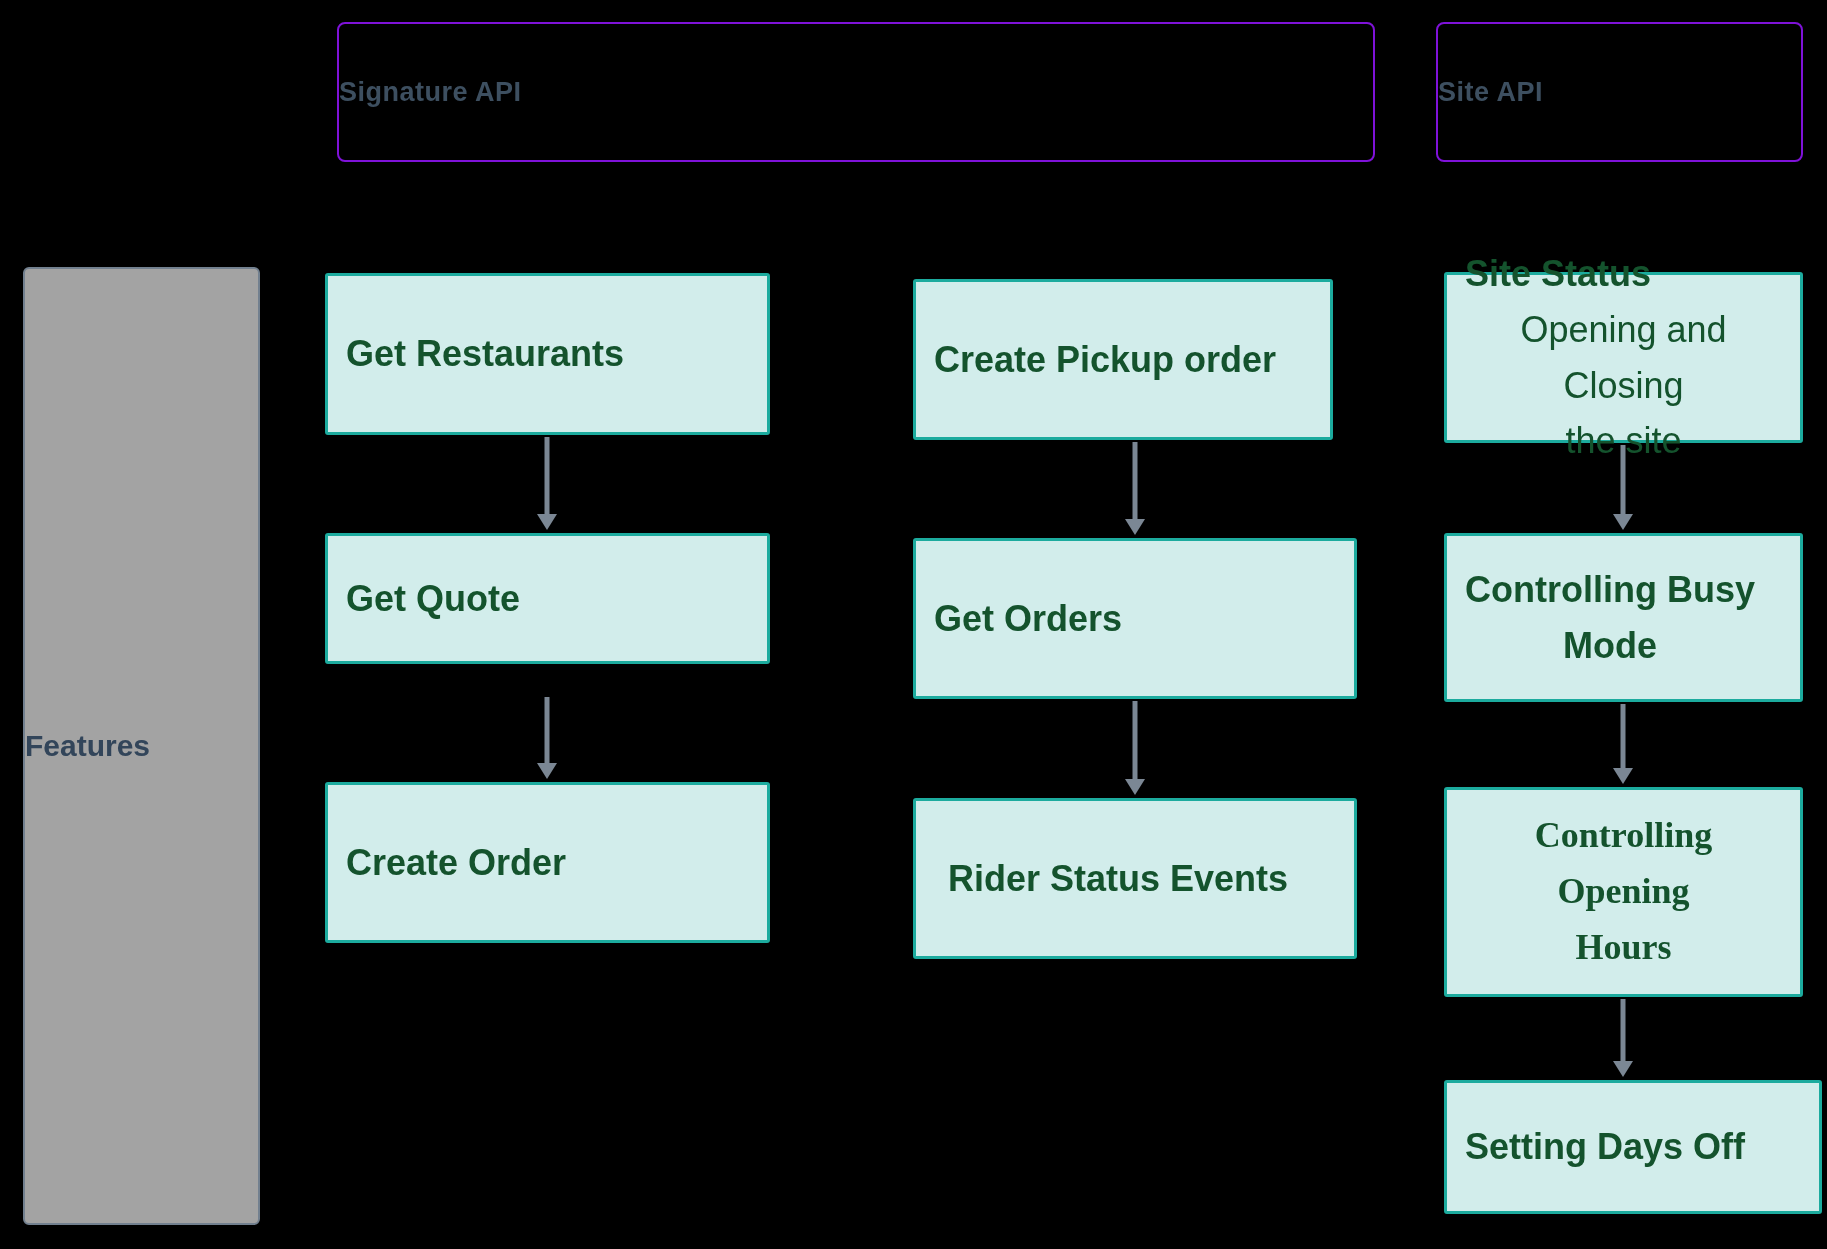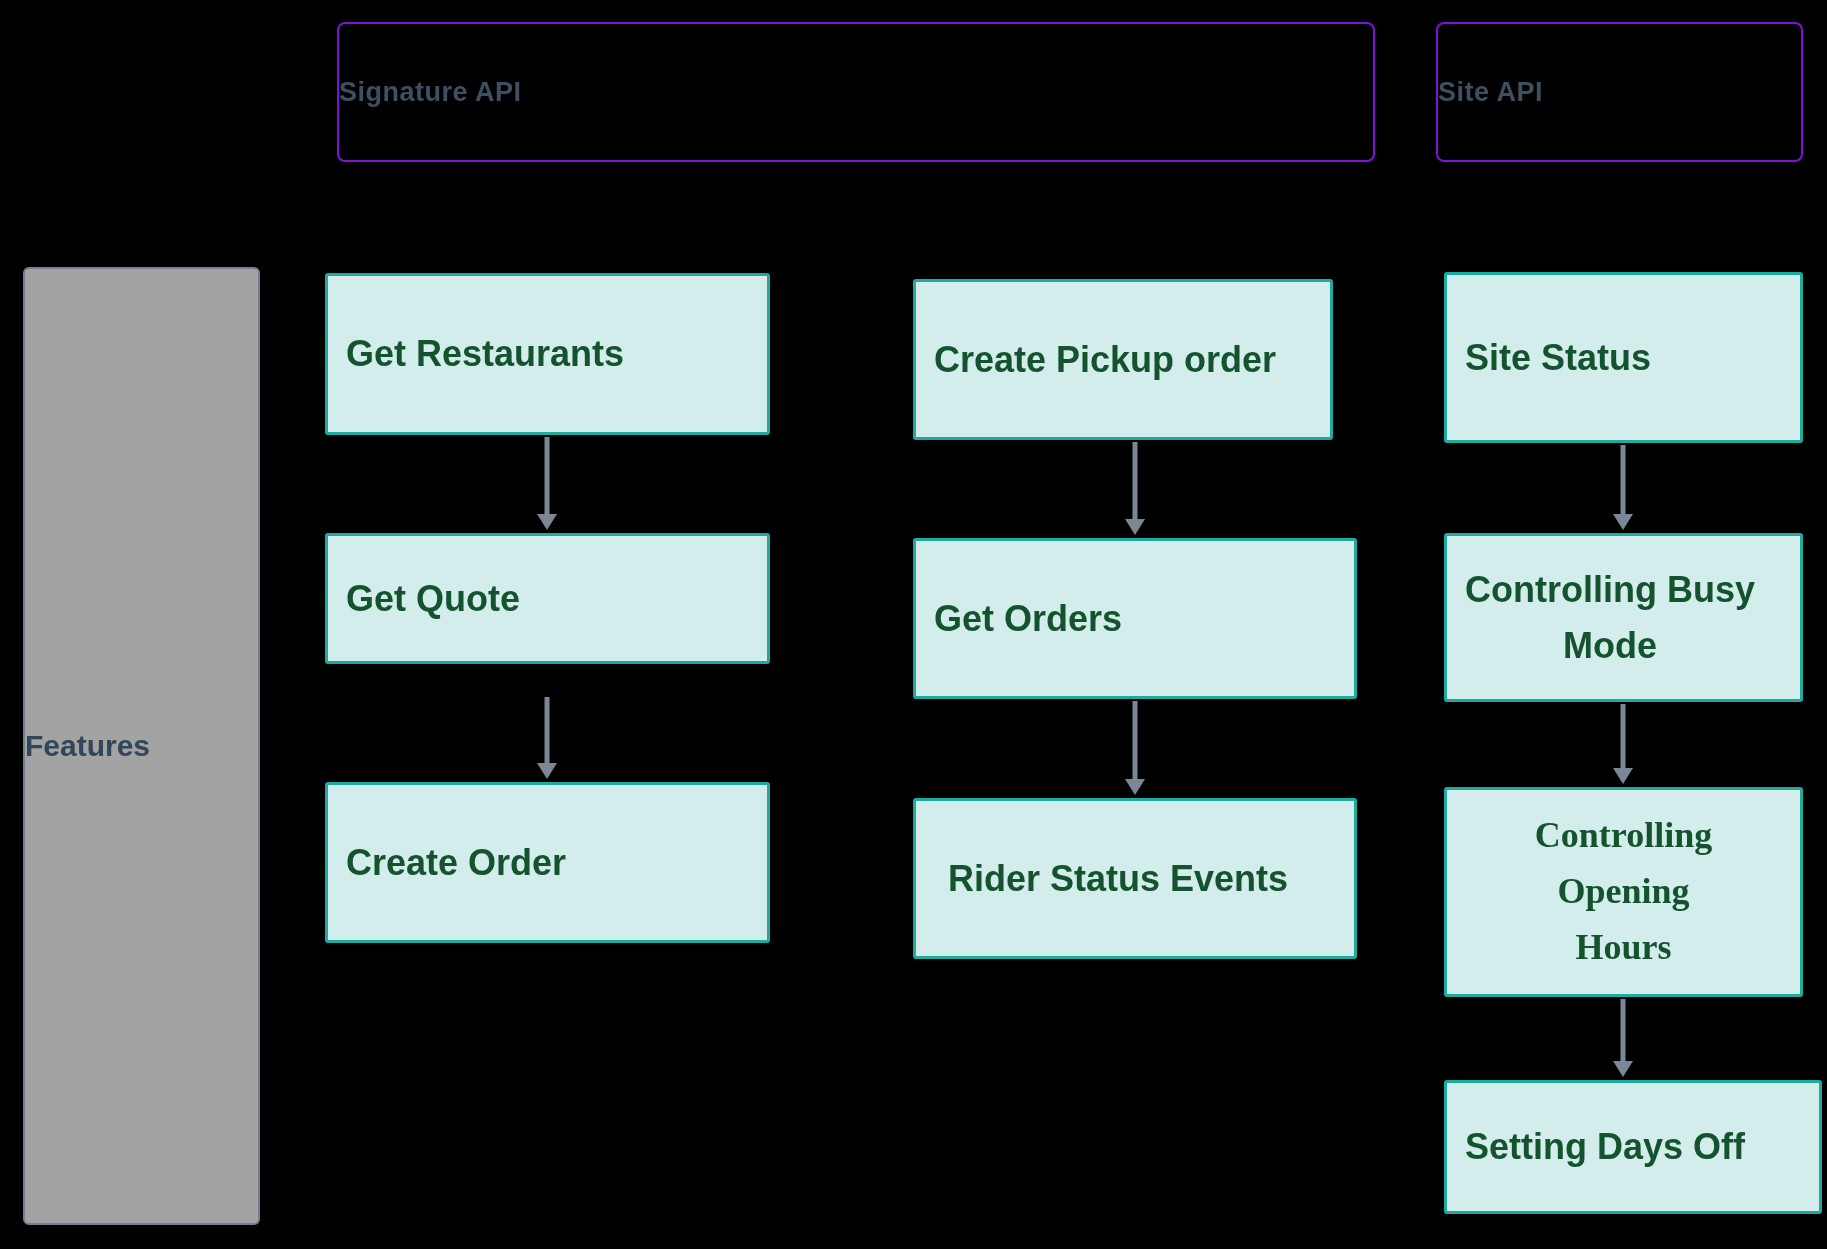--- a/index.html
+++ b/index.html
@@ -104,20 +104,22 @@
 </div>
 <div class="box node pos-c2b2">
   <span class="title">Get Orders</span>
 </div>
 <div class="box node pos-c2b3">
   <span class="title">Rider Status Events</span>
 </div>
 
 <div class="box node pos-c3b1">
   <span class="title">Site Status</span>
+  <span class="subtitle">Opening and Closing
+the site</span>
 </div>
 <div class="box node pos-c3b2">
   <span class="title">Controlling Busy
 Mode</span>
 </div>
 <div class="box node pos-c3b3">
   <span class="title">Controlling Opening
 Hours</span>
 </div>
 <div class="box node pos-c3b4">

